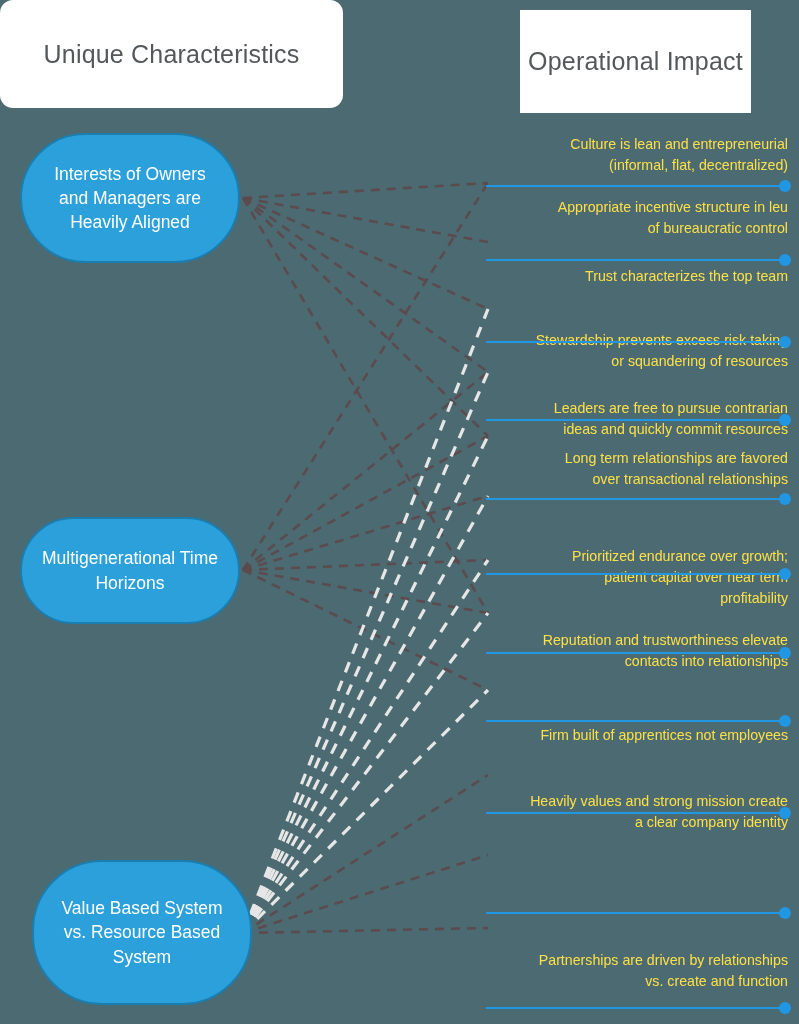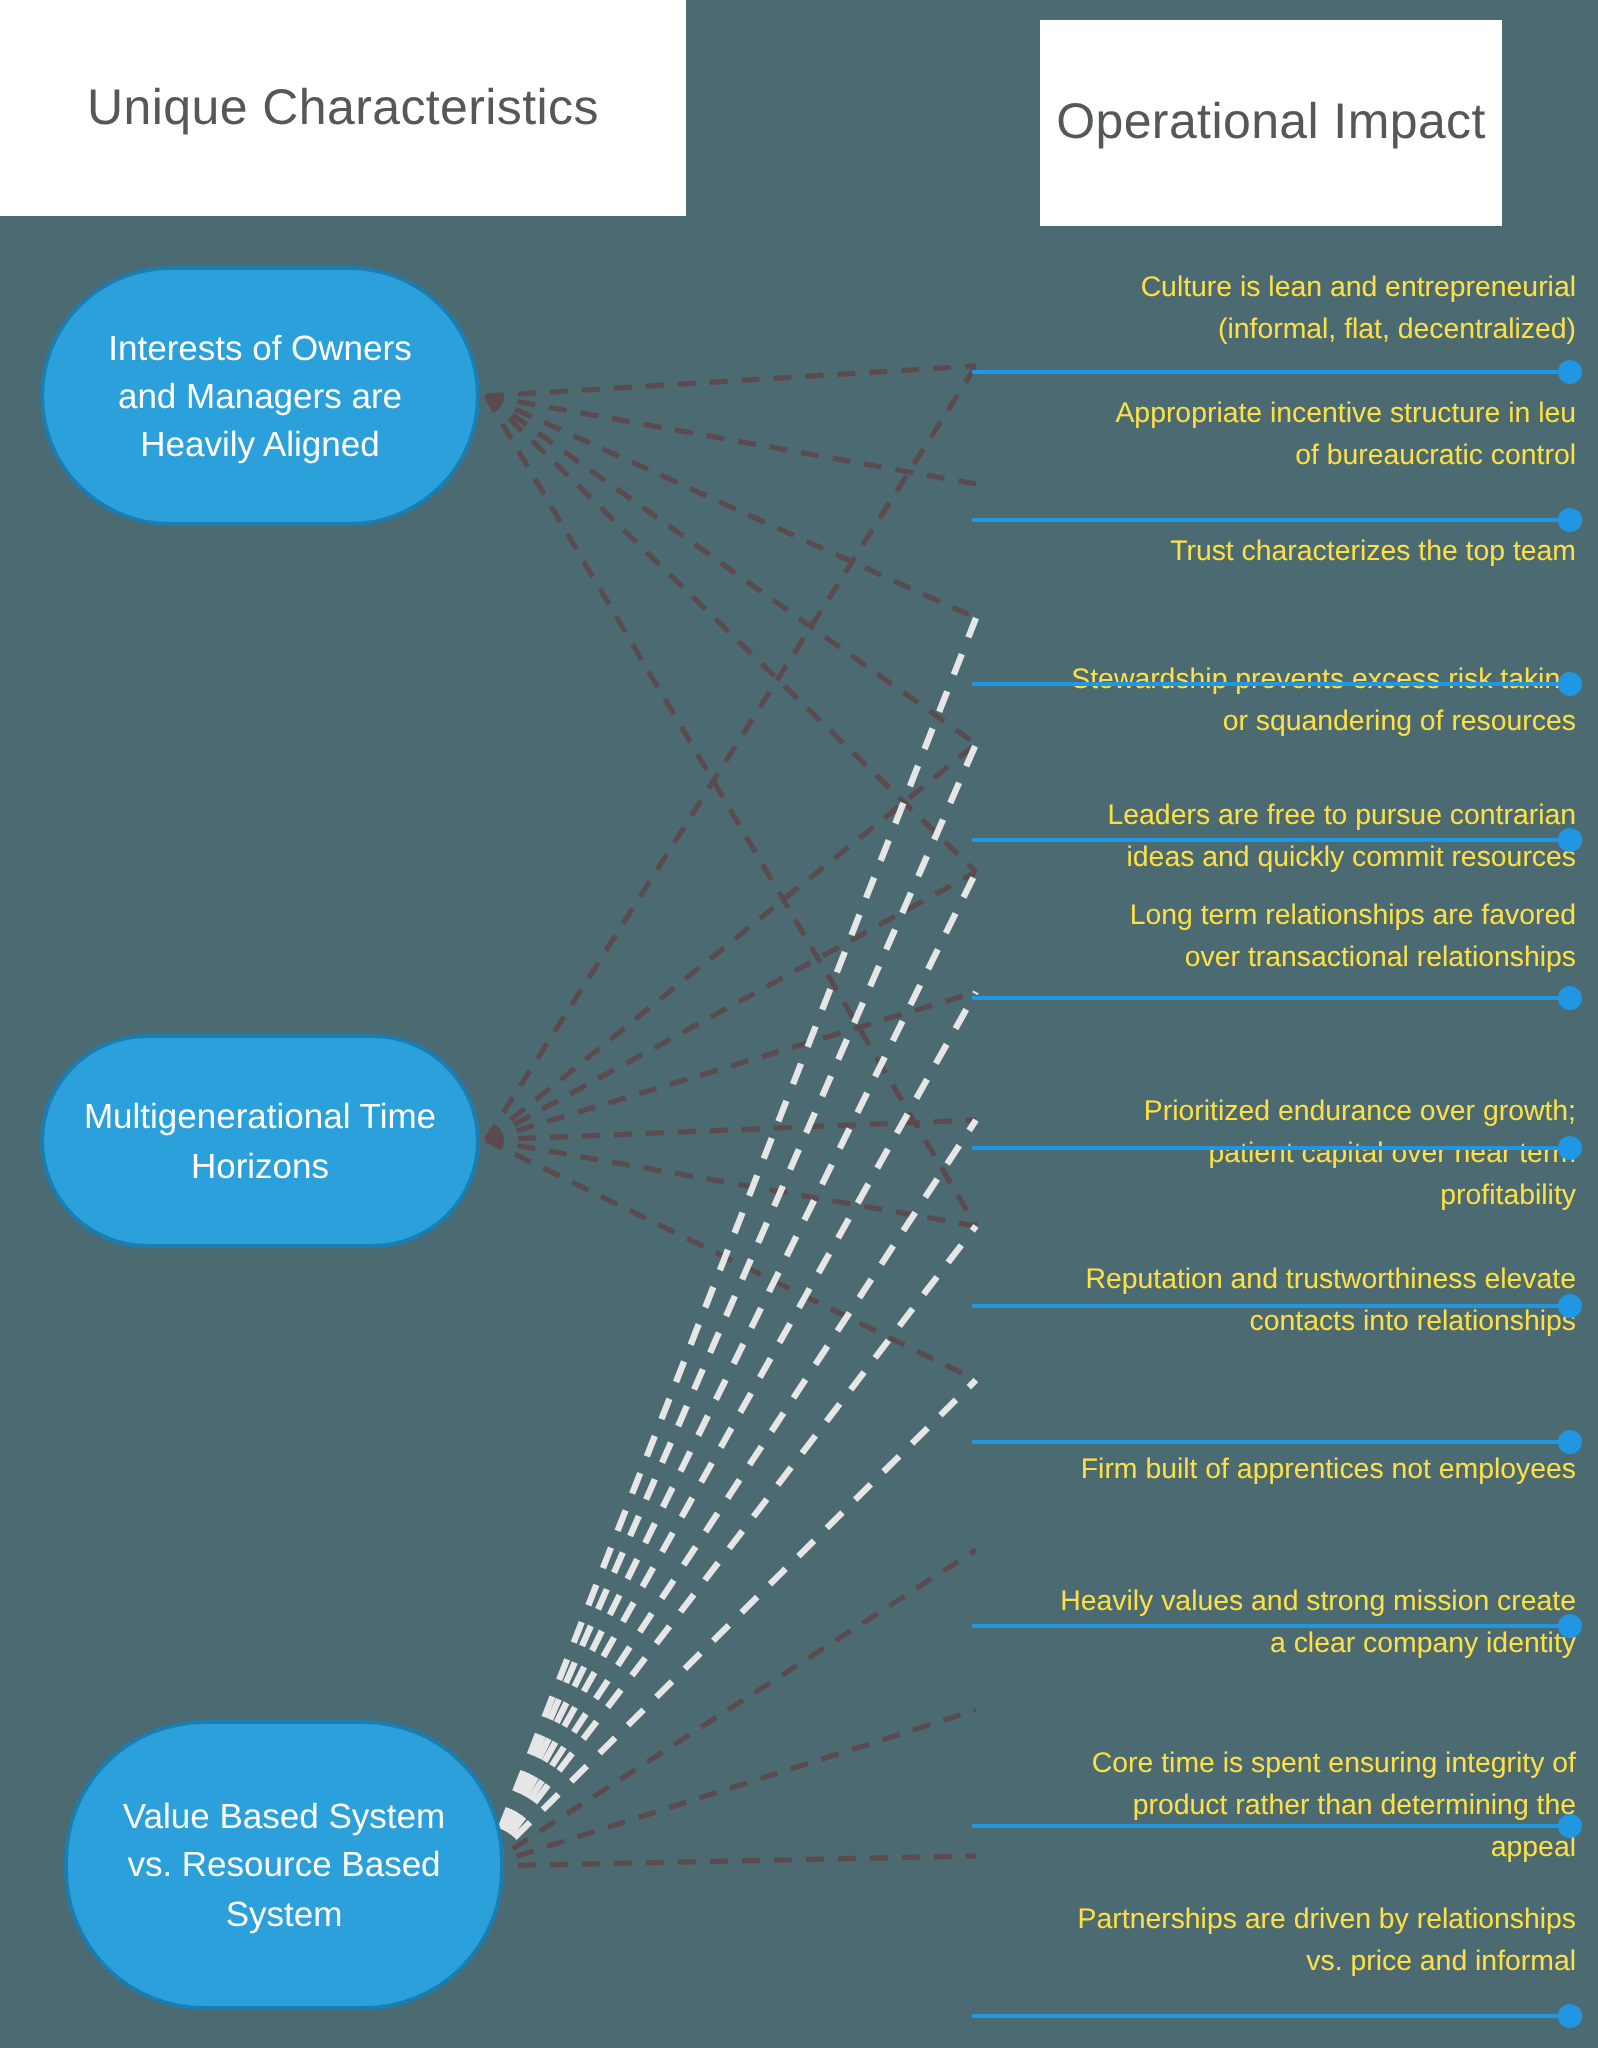--- a/index.html
+++ b/index.html
@@ -30,21 +30,21 @@
     align-items: center;
     justify-content: center;
     color: #54585a;
     font-size: 25px;
     font-weight: 400;
     letter-spacing: .2px;
     z-index: 30;
   }
   #title-left {
     left: 0px; top: 0px;
-    width: 343px; height: 108px;
+    width: 343px; height: 108px; border-radius: 13px;
   }
   #title-right {
     left: 520px; top: 10px;
     width: 231px; height: 103px;
   }
 
   
   .pill {
     position: absolute;
     background: #2ba0db;
@@ -200,28 +200,23 @@
         <span class="impact-text">Reputation and trustworthiness elevate
 contacts into relationships</span>
       </div>
       <div class="impact" style="top: 725px;">
         <span class="impact-text">Firm built of apprentices not employees</span>
       </div>
       <div class="impact" style="top: 791px;">
         <span class="impact-text">Heavily values and strong mission create
 a clear company identity</span>
       </div>
-      <div class="impact" style="top: 872px;">
-        <span class="impact-text">Core time is spent ensuring integrity of
-product rather than determining the
-appeal</span>
-      </div>
       <div class="impact" style="top: 950px;">
         <span class="impact-text">Partnerships are driven by relationships
-vs. price and informal</span>
+vs. create and function</span>
       </div>
       <div class="impact impact-rule" style="top: 177px;">
         <div class="bar"></div>
         <div class="dot"></div>
       </div>
       <div class="impact impact-rule" style="top: 236px;">
         <div class="bar"></div>
         <div class="dot"></div>
       </div>
       <div class="impact impact-rule" style="top: 303px;">

